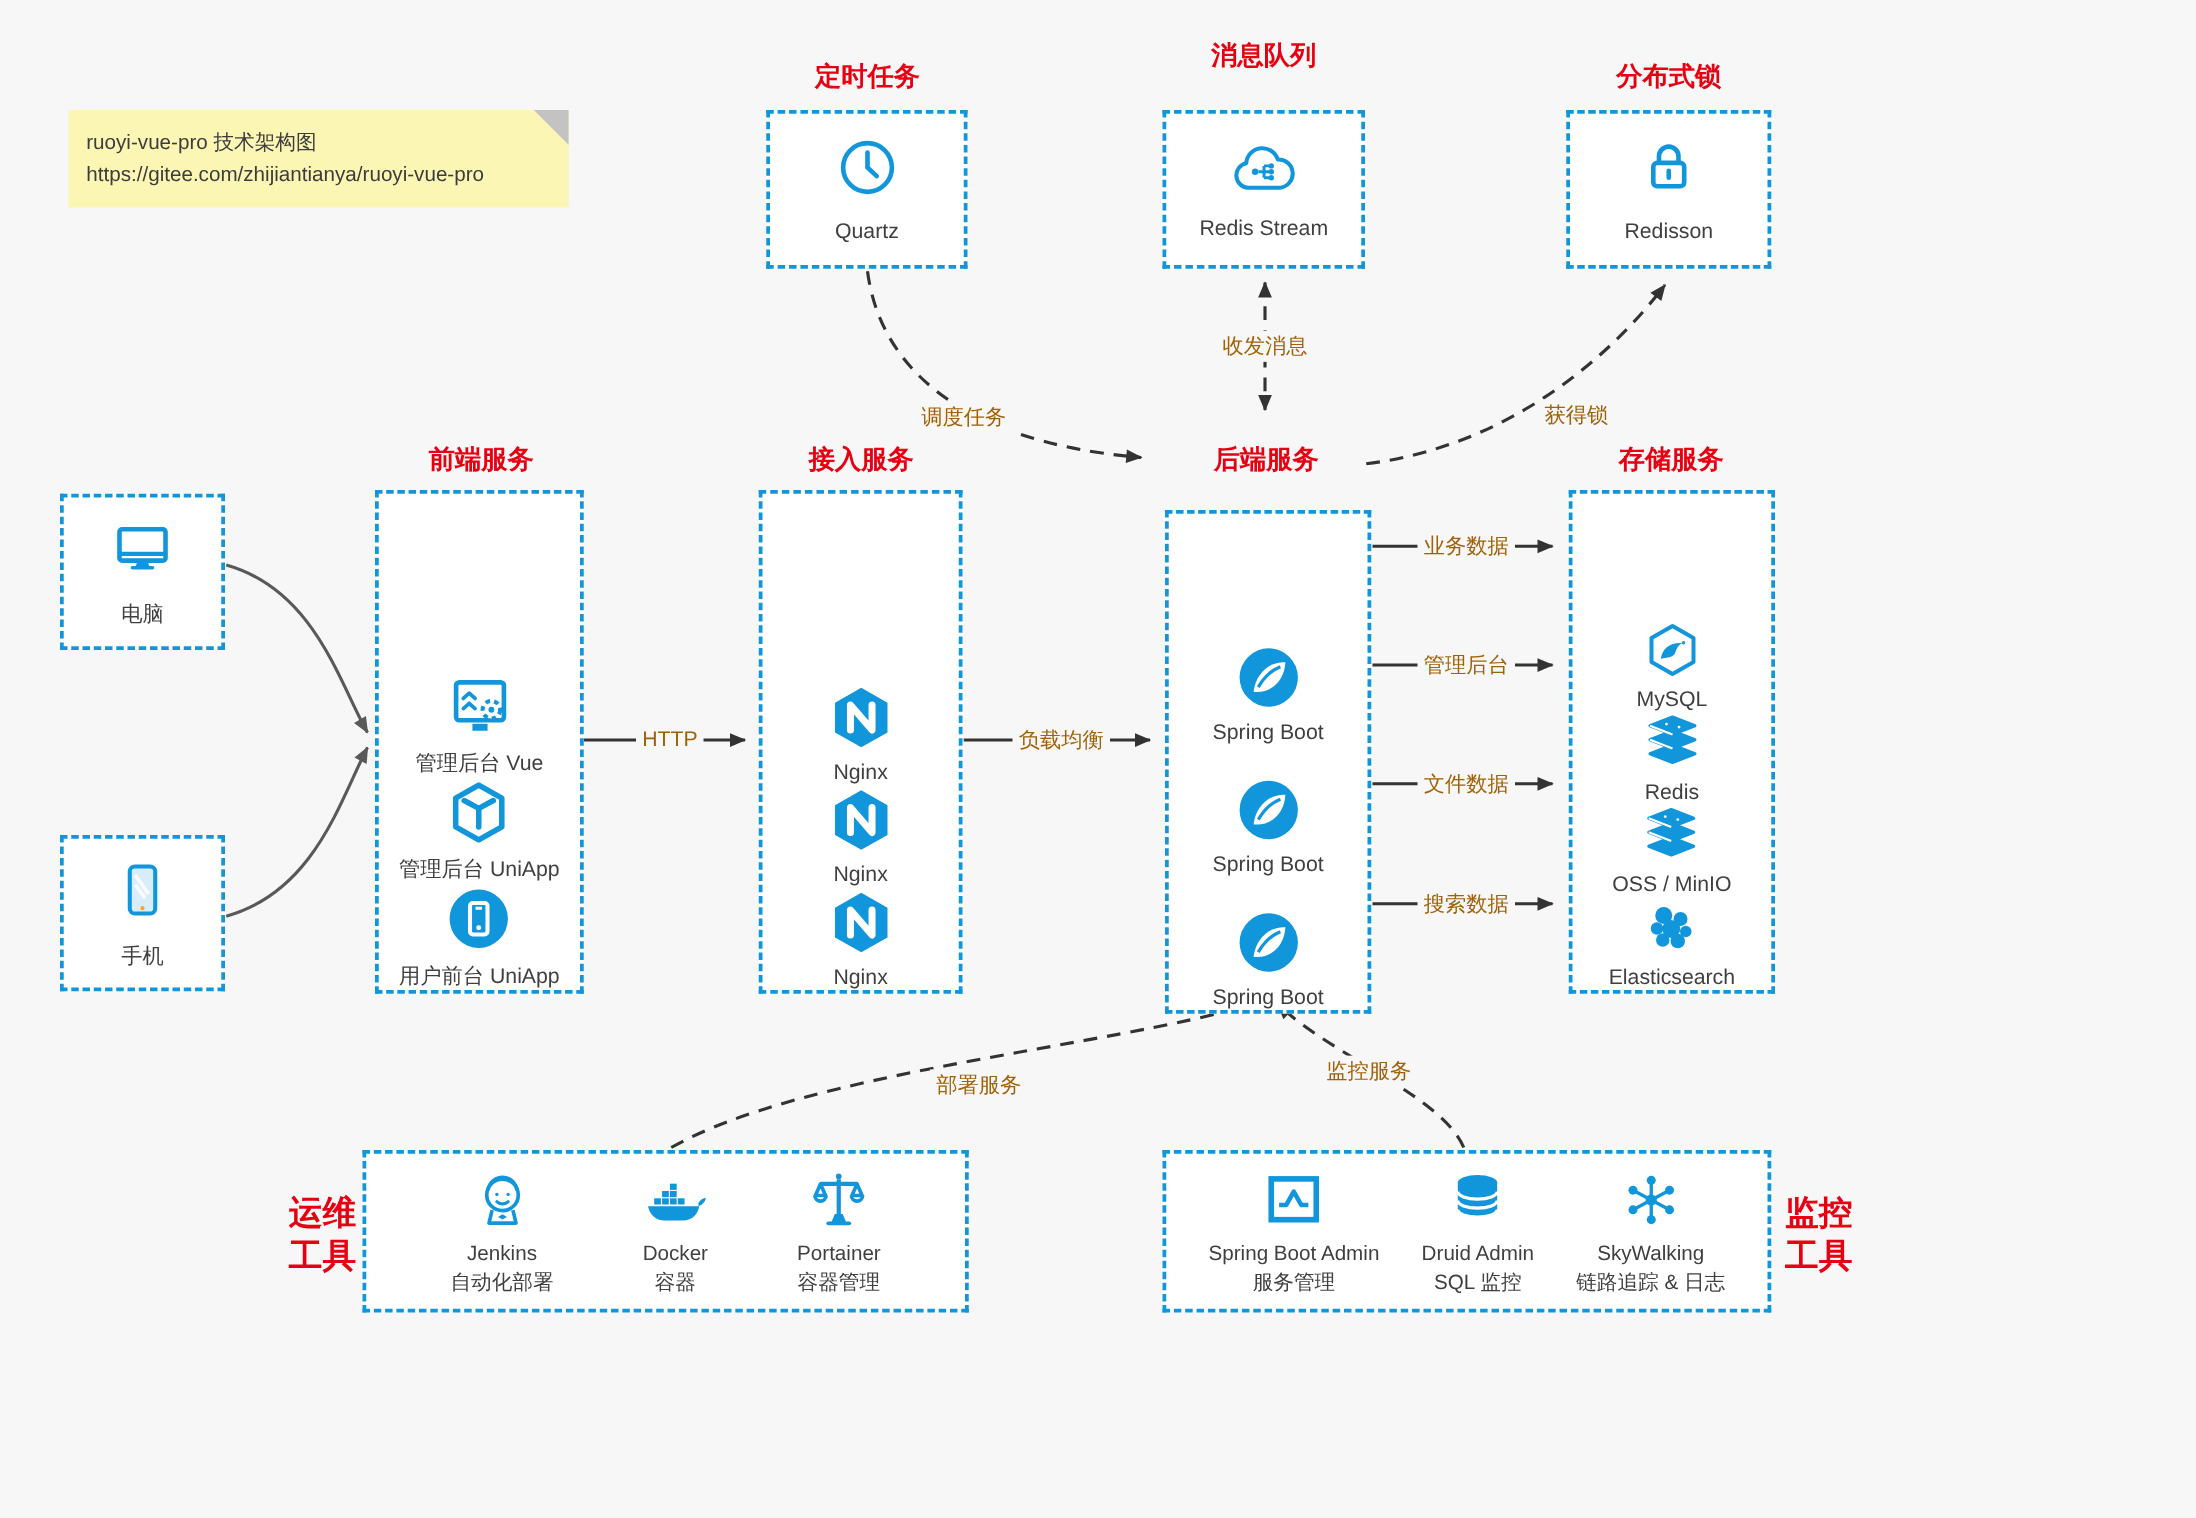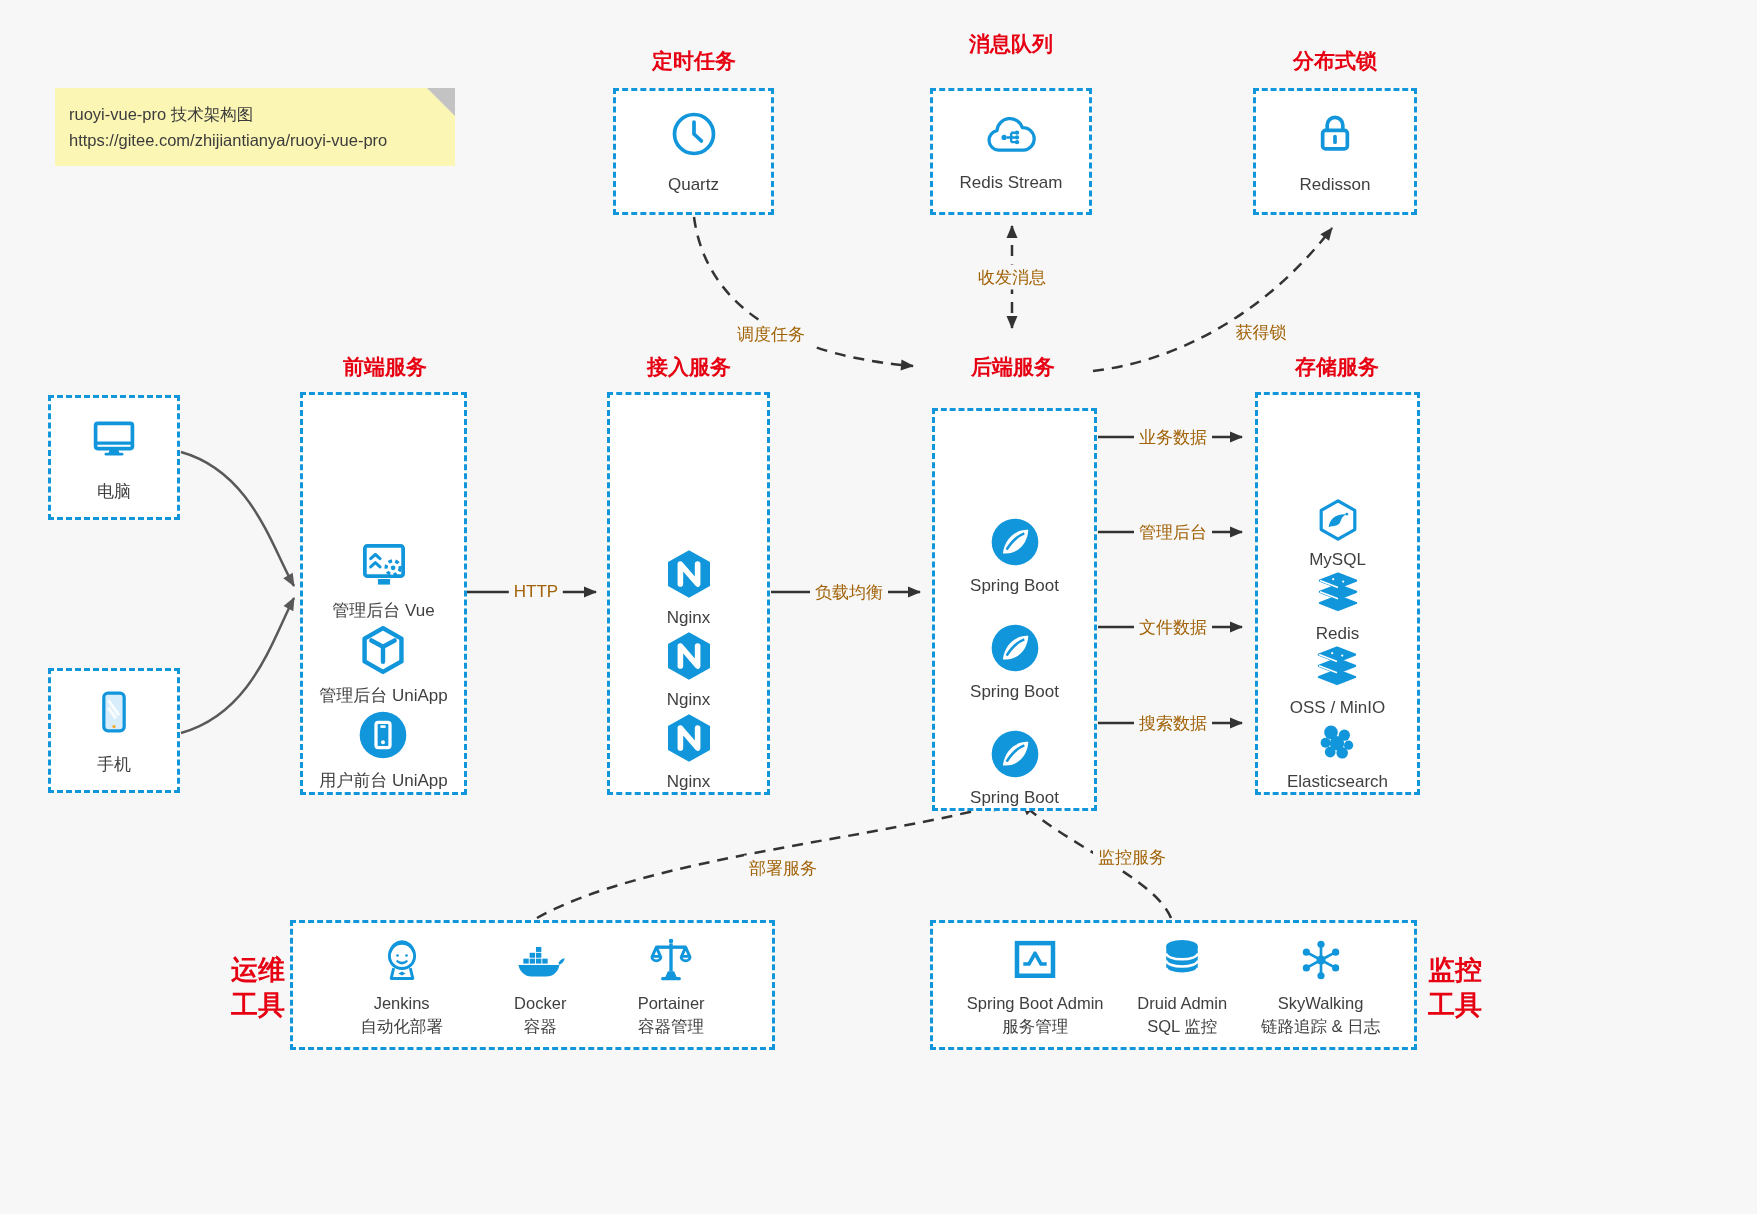--- a/index.html
+++ b/index.html
@@ -350,15 +350,15 @@
   <div class="edge-label" style="left:536px;top:592px;">HTTP</div>
   <div class="edge-label" style="left:849px;top:592px;">负载均衡</div>
   <div class="edge-label" style="left:1173px;top:437px;">业务数据</div>
   <div class="edge-label" style="left:1173px;top:532px;">管理后台</div>
   <div class="edge-label" style="left:1173px;top:627px;">文件数据</div>
   <div class="edge-label" style="left:1173px;top:723px;">搜索数据</div>
   <div class="edge-label" style="left:771px;top:334px;">调度任务</div>
   <div class="edge-label" style="left:1012px;top:277px;">收发消息</div>
   <div class="edge-label" style="left:1261px;top:332px;">获得锁</div>
   <div class="edge-label" style="left:783px;top:868px;">部署服务</div>
-  <div class="edge-label" style="left:1132px;top:857px;">监控服务</div>
+  <div class="edge-label" style="left:1095px;top:857px;">监控服务</div>
 
 </div>
 
 </body></html>

